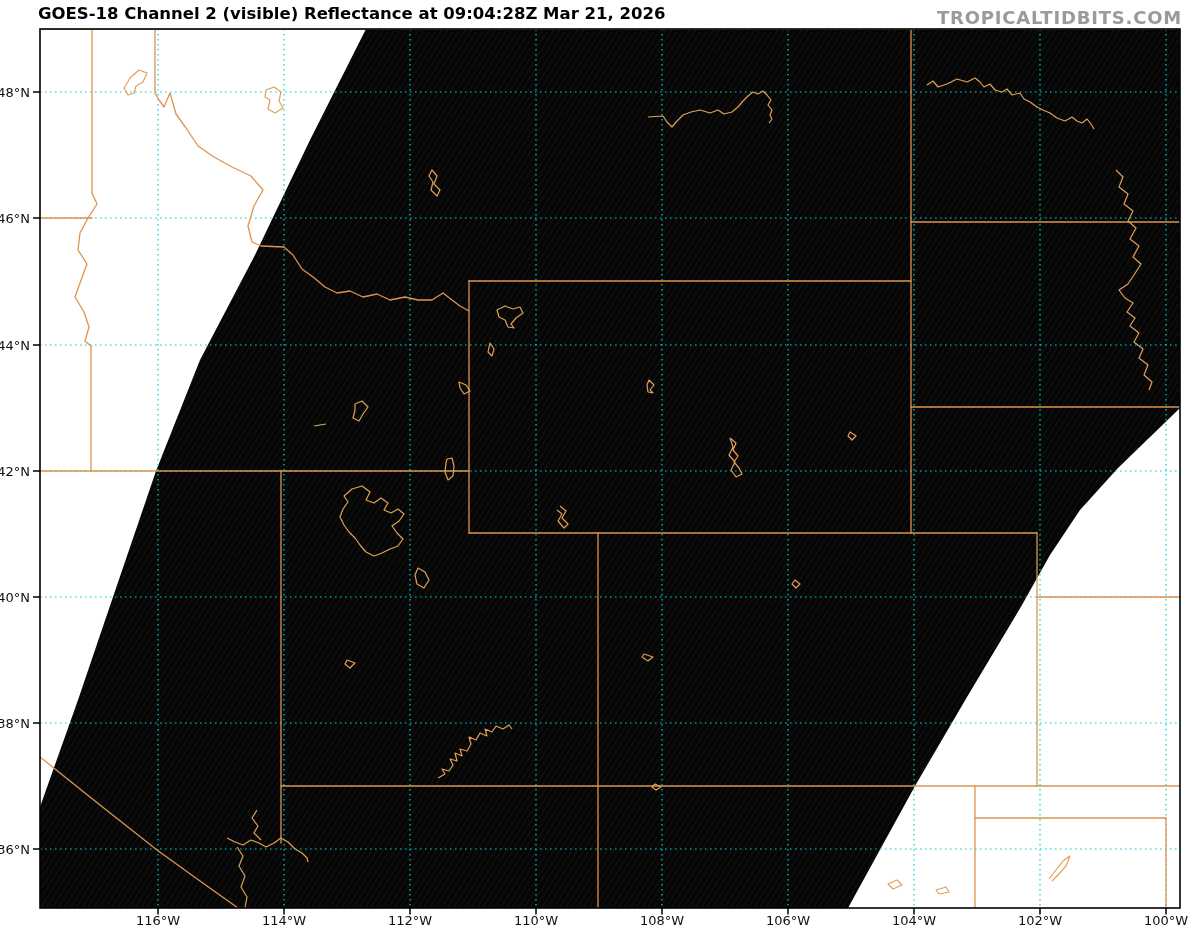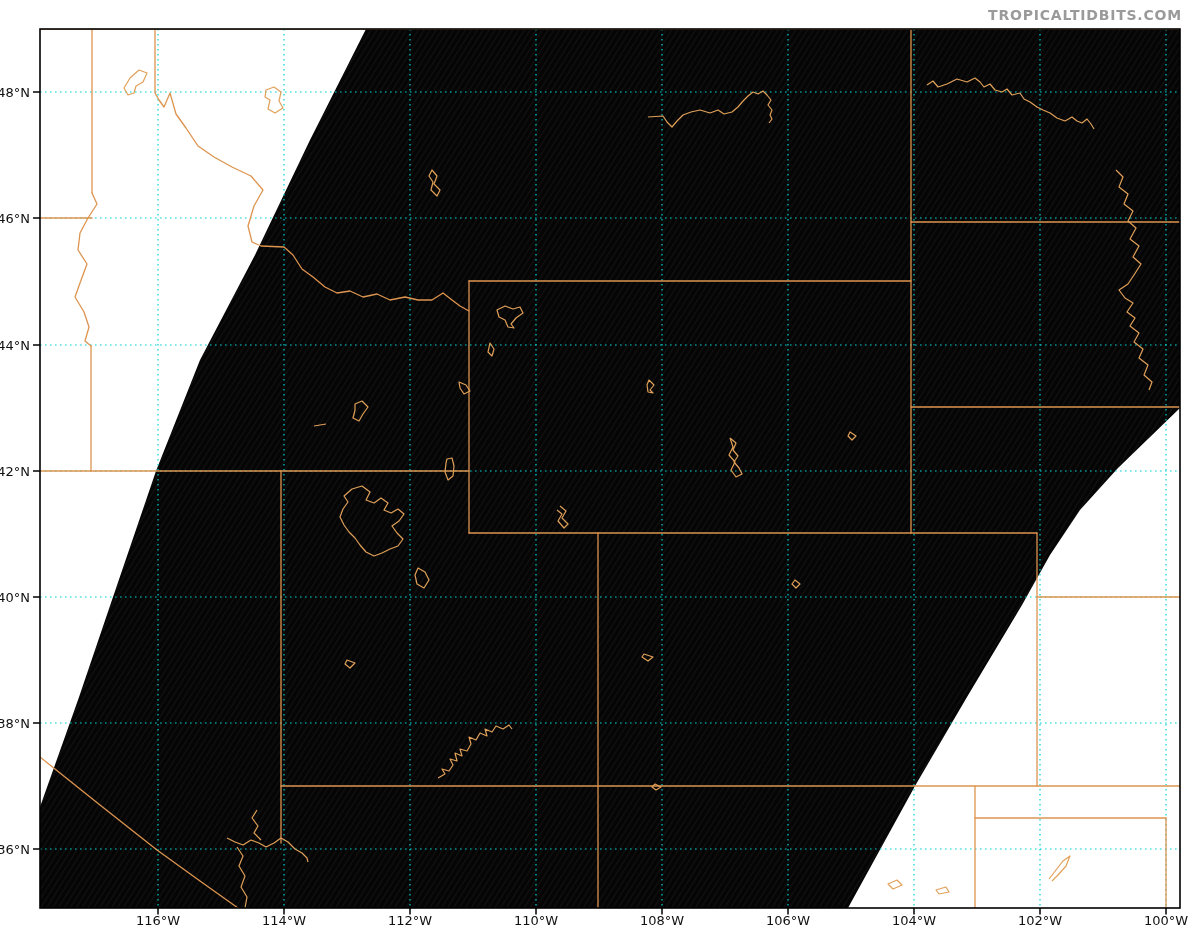--- a/index.html
+++ b/index.html
@@ -1,28 +1,29 @@
 <!DOCTYPE html>
 <html><head>
 <meta charset="utf-8">
 <style>
   html,body{margin:0;padding:0;background:#ffffff;}
   #stage{position:relative;width:1200px;height:929px;background:#ffffff;overflow:hidden;
          font-family:"DejaVu Sans","Liberation Sans",sans-serif;}
   #map-svg{position:absolute;left:0;top:0;z-index:0;}
   .hdr{position:absolute;z-index:2;white-space:nowrap;}
   #title{left:38px;top:4px;font-size:16.5px;font-weight:bold;color:#000;}
-  #watermark{right:18px;top:7px;font-size:14px;font-weight:bold;color:#9a9a9a;letter-spacing:0.8px;}
+  #watermark{right:18px;top:7px;font-size:18px;font-weight:bold;color:#9a9a9a;letter-spacing:0.8px;}
   text{font-family:"DejaVu Sans","Liberation Sans",sans-serif;}
 </style>
 </head>
 <body>
 
 <div id="stage">
 
+  <div id="title" class="hdr" style="color: rgb(0, 0, 0);">GOES-18 Channel 2 (visible) Reflectance at 09:04:28Z Mar 21, 2026</div>
   <div id="watermark" class="hdr" style="color: rgb(154, 154, 154);">TROPICALTIDBITS.COM</div>
 
   <svg id="map-svg" width="1200" height="929" viewBox="0 0 1200 929">
     <defs>
       <pattern id="scantex" width="5" height="5" patternUnits="userSpaceOnUse" patternTransform="rotate(32)">
         <rect x="0" y="0" width="1.1" height="5" fill="rgba(255,255,255,0.05)"></rect>
       </pattern>
       <clipPath id="plotclip">
           <rect x="40" y="29" width="1140" height="879"></rect>
         </clipPath>

